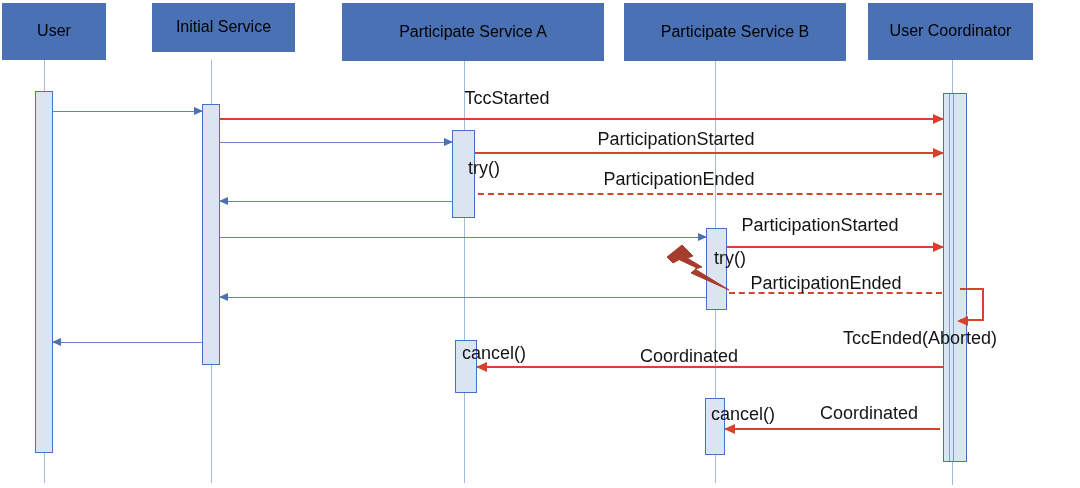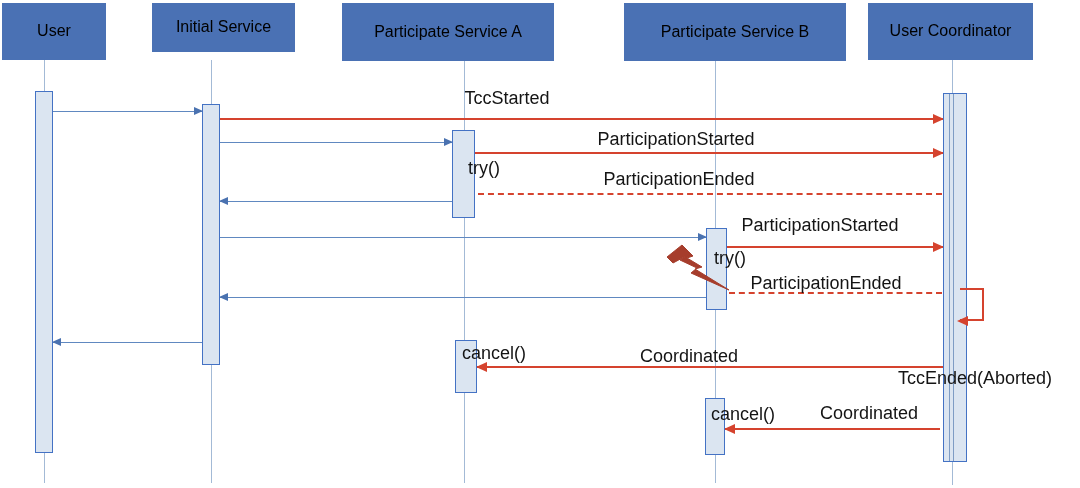--- a/index.html
+++ b/index.html
@@ -49,21 +49,21 @@
   <div class="lifeline" style="left:464px;top:61px;height:422px;"></div>
   <div class="lifeline" style="left:715px;top:61px;height:422px;"></div>
   <div class="lifeline" style="left:952px;top:59px;height:426px;"></div>
 
   <div class="pbox" style="left:2px;top:3px;width:104px;height:57px;">
       <span>User</span>
     </div>
   <div class="pbox" style="left:152px;top:3px;width:143px;height:49px;">
       <span>Initial Service</span>
     </div>
-  <div class="pbox" style="left:342px;top:3px;width:212px;height:58px;">
+  <div class="pbox" style="left:342px;top:3px;width:262px;height:58px;">
       <span>Participate Service A</span>
     </div>
   <div class="pbox" style="left:605px;top:3px;width:222px;height:58px;margin-left:19px;">
       <span>Participate Service B</span>
     </div>
   <div class="pbox" style="left:868px;top:3px;width:165px;height:57px;">
       <span>User Coordinator</span>
     </div>
 
   <div class="arrow blue hr" style="left:53px;top:111px;width:149px;">
@@ -116,21 +116,21 @@
 
   <div class="loop">
       <i></i>
     </div>
 
   <span class="mlabel ctr" style="left:507px;top:89px;">TccStarted</span>
   <span class="mlabel ctr" style="left:676px;top:130px;">ParticipationStarted</span>
   <span class="mlabel ctr" style="left:679px;top:170px;">ParticipationEnded</span>
   <span class="mlabel ctr" style="left:820px;top:216px;">ParticipationStarted</span>
   <span class="mlabel ctr" style="left:826px;top:274px;">ParticipationEnded</span>
-  <span class="mlabel ctr" style="left:975px;top:329px;margin-top:40px;">TccEnded(Aborted)</span>
+  <span class="mlabel ctr" style="left:920px;top:329px;">TccEnded(Aborted)</span>
   <span class="mlabel ctr" style="left:689px;top:347px;">Coordinated</span>
   <span class="mlabel ctr" style="left:869px;top:404px;">Coordinated</span>
 
   <span class="mlabel" style="left:468px;top:159px;">try()</span>
   <span class="mlabel" style="left:714px;top:249px;">try()</span>
   <span class="mlabel" style="left:462px;top:344px;">cancel()</span>
   <span class="mlabel" style="left:711px;top:405px;">cancel()</span>
 
   <svg class="bolt" width="66" height="47" viewBox="0 0 66 47">
     <polygon points="3,13 18,1 29,12 23,14 38,23 31,25 65,46 27,29 33,24 16,16 22,12 9,19" fill="#a63d2c" stroke="#a63d2c" stroke-width="1" stroke-linejoin="round"></polygon>

